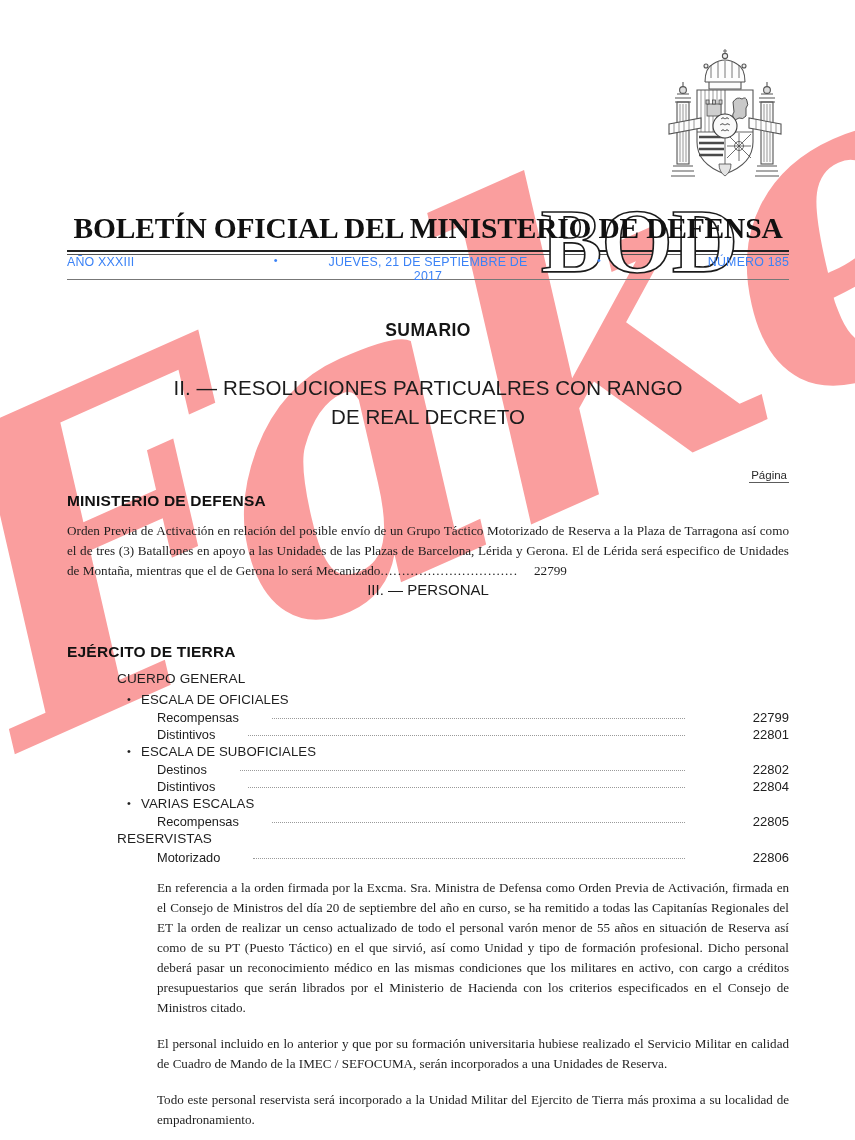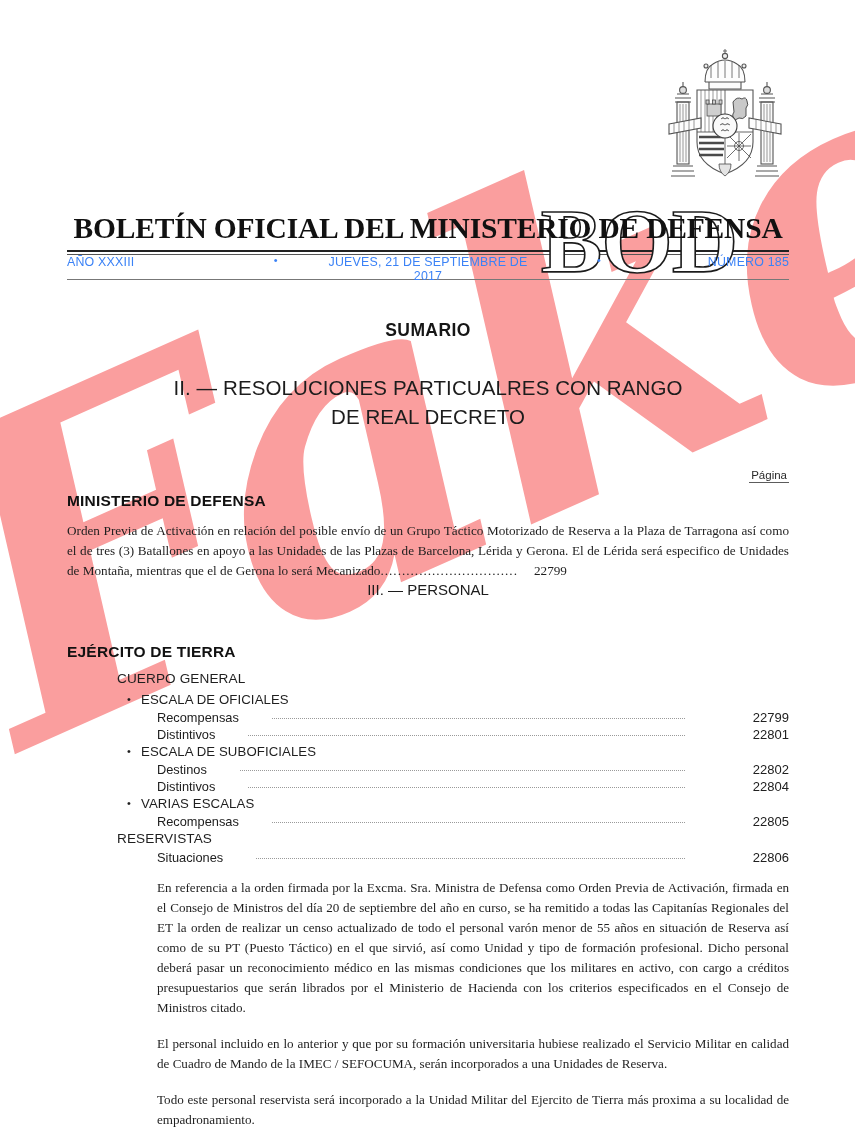--- a/index.html
+++ b/index.html
@@ -442,21 +442,21 @@
       <span class="bullet">•</span><span>VARIAS ESCALAS</span>
     </div>
     <div class="toc-row">
       <span class="toc-label">Recompensas</span>
       <span class="toc-leader"></span>
       <span class="toc-page">22805</span>
     </div>
 
     <div class="corps-head tight">RESERVISTAS</div>
     <div class="toc-row">
-      <span class="toc-label">Situaciones</span>
+      <span class="toc-label">Motorizado</span>
       <span class="toc-leader"></span>
       <span class="toc-page">22806</span>
     </div>
   </div>
 
   <div id="closing">
     <p>En referencia a la orden firmada por la Excma. Sra. Ministra de Defensa como Orden Previa de Activación, firmada en el Consejo de Ministros del día 20 de septiembre del año en curso, se ha remitido a todas las Capitanías Regionales del ET la orden de realizar un censo actualizado de todo el personal varón menor de 55 años en situación de Reserva así como de su PT (Puesto Táctico) en el que sirvió, así como Unidad y tipo de formación profesional. Dicho personal deberá pasar un reconocimiento médico en las mismas condiciones que los militares en activo, con cargo a créditos presupuestarios que serán librados por el Ministerio de Hacienda con los criterios especificados en el Consejo de Ministros citado.</p>
     <p>El personal incluido en lo anterior y que por su formación universitaria hubiese realizado el Servicio Militar en calidad de Cuadro de Mando de la IMEC / SEFOCUMA, serán incorporados a una Unidades de Reserva.</p>
     <p>Todo este personal reservista será incorporado a la Unidad Militar del Ejercito de Tierra más proxima a su localidad de empadronamiento.</p>
   </div>

